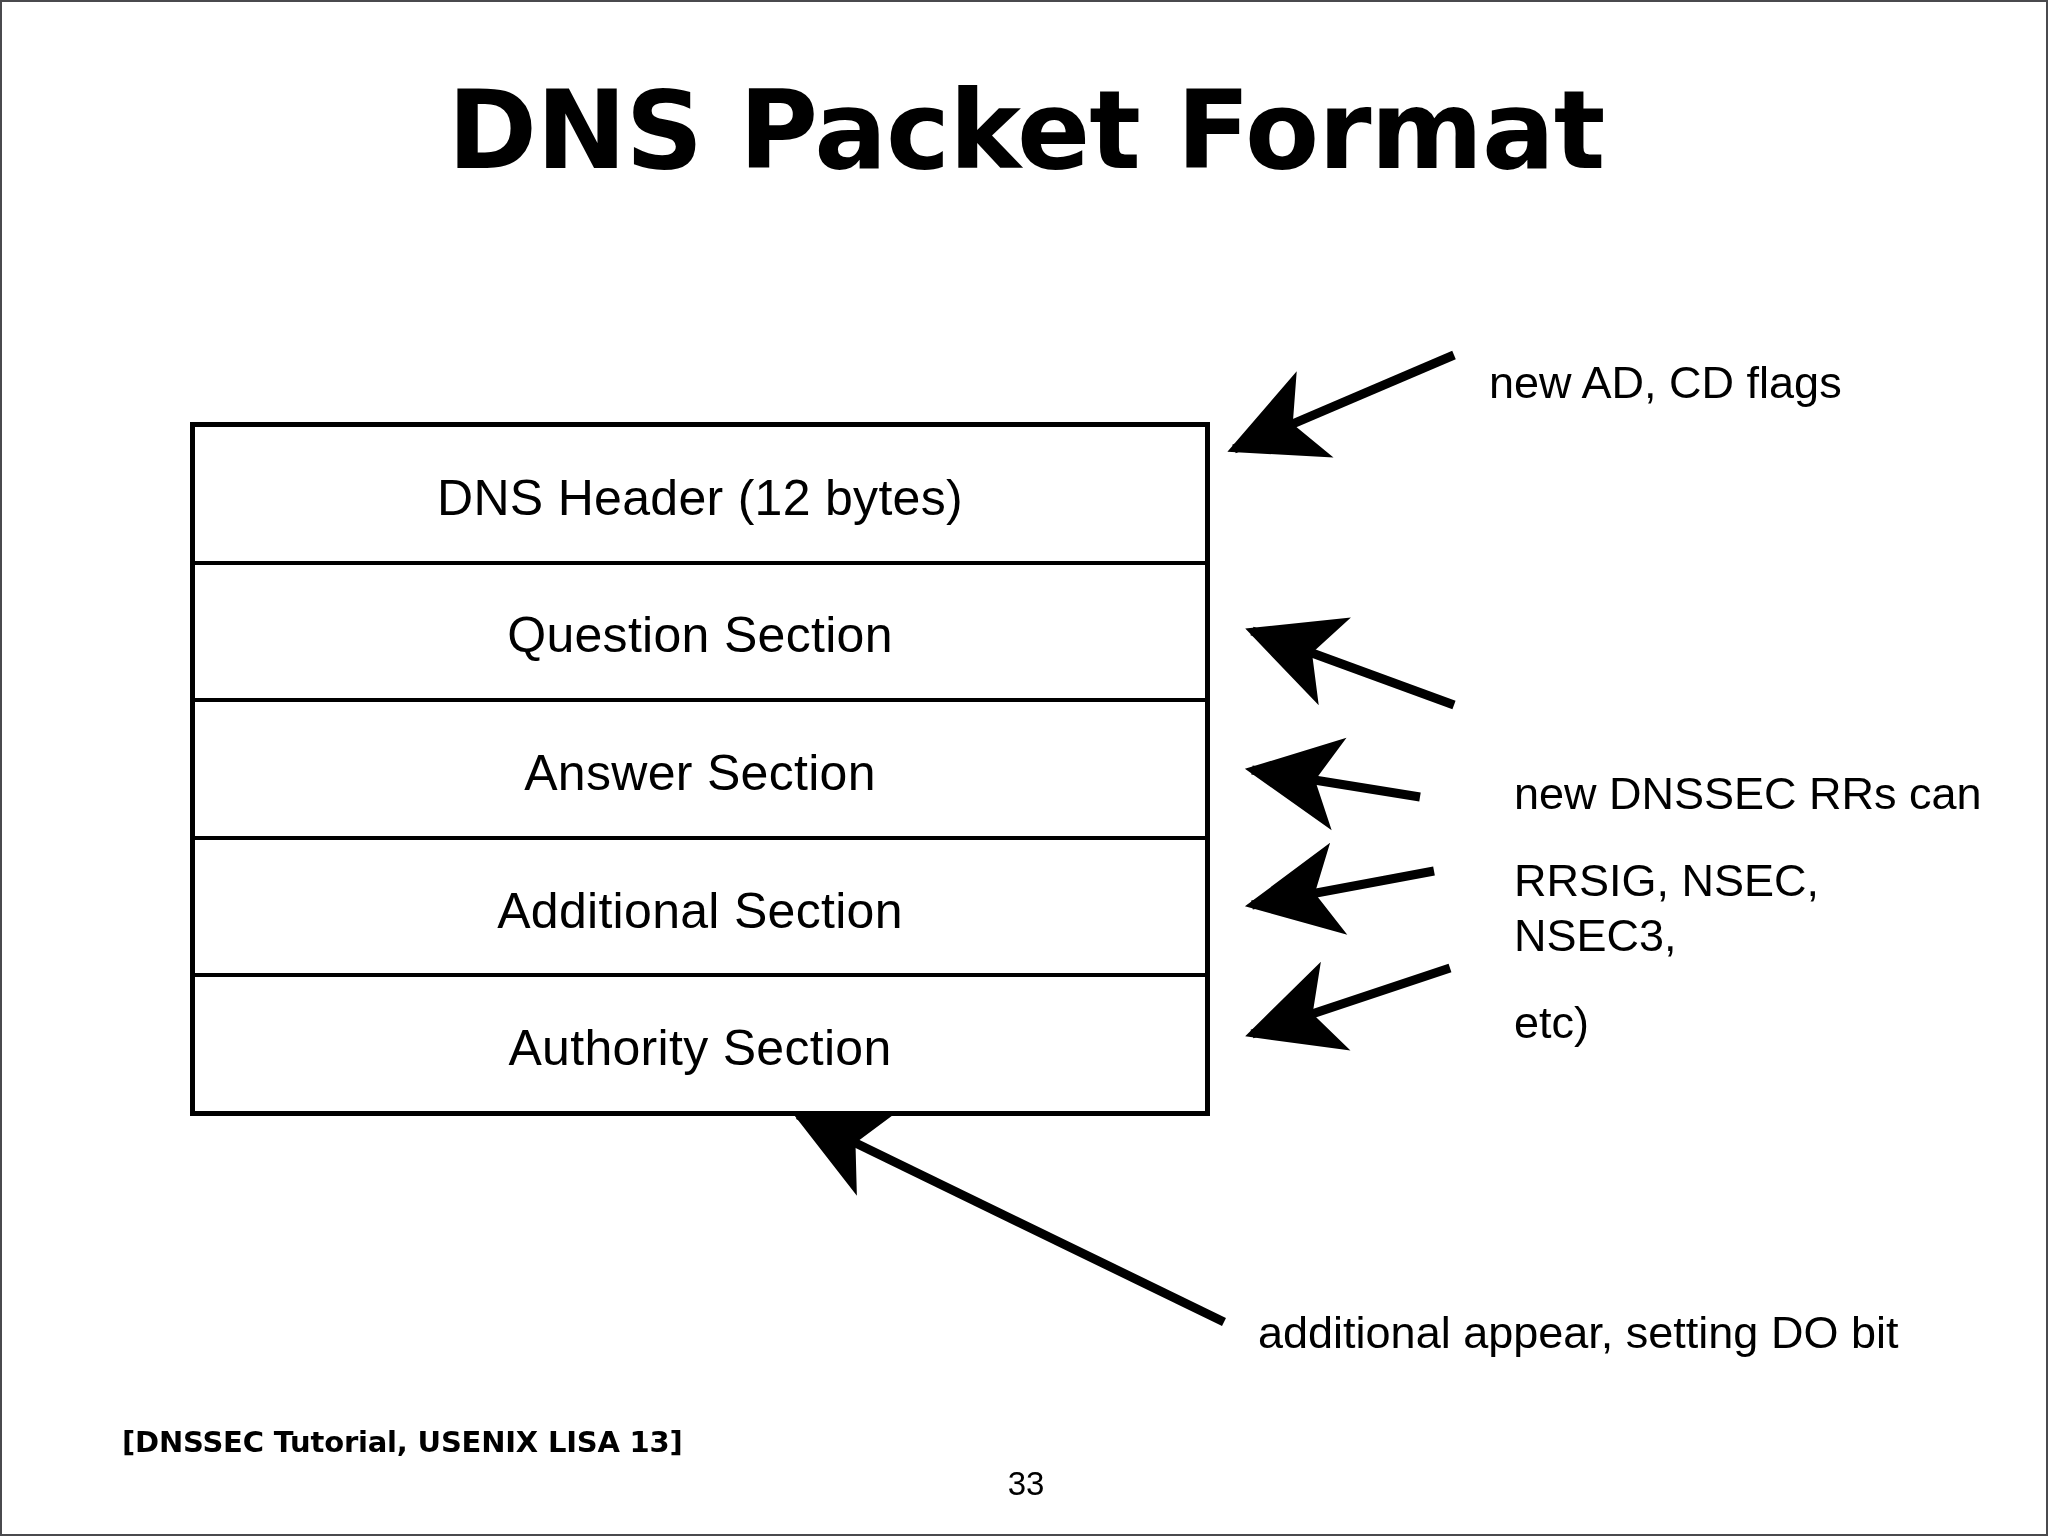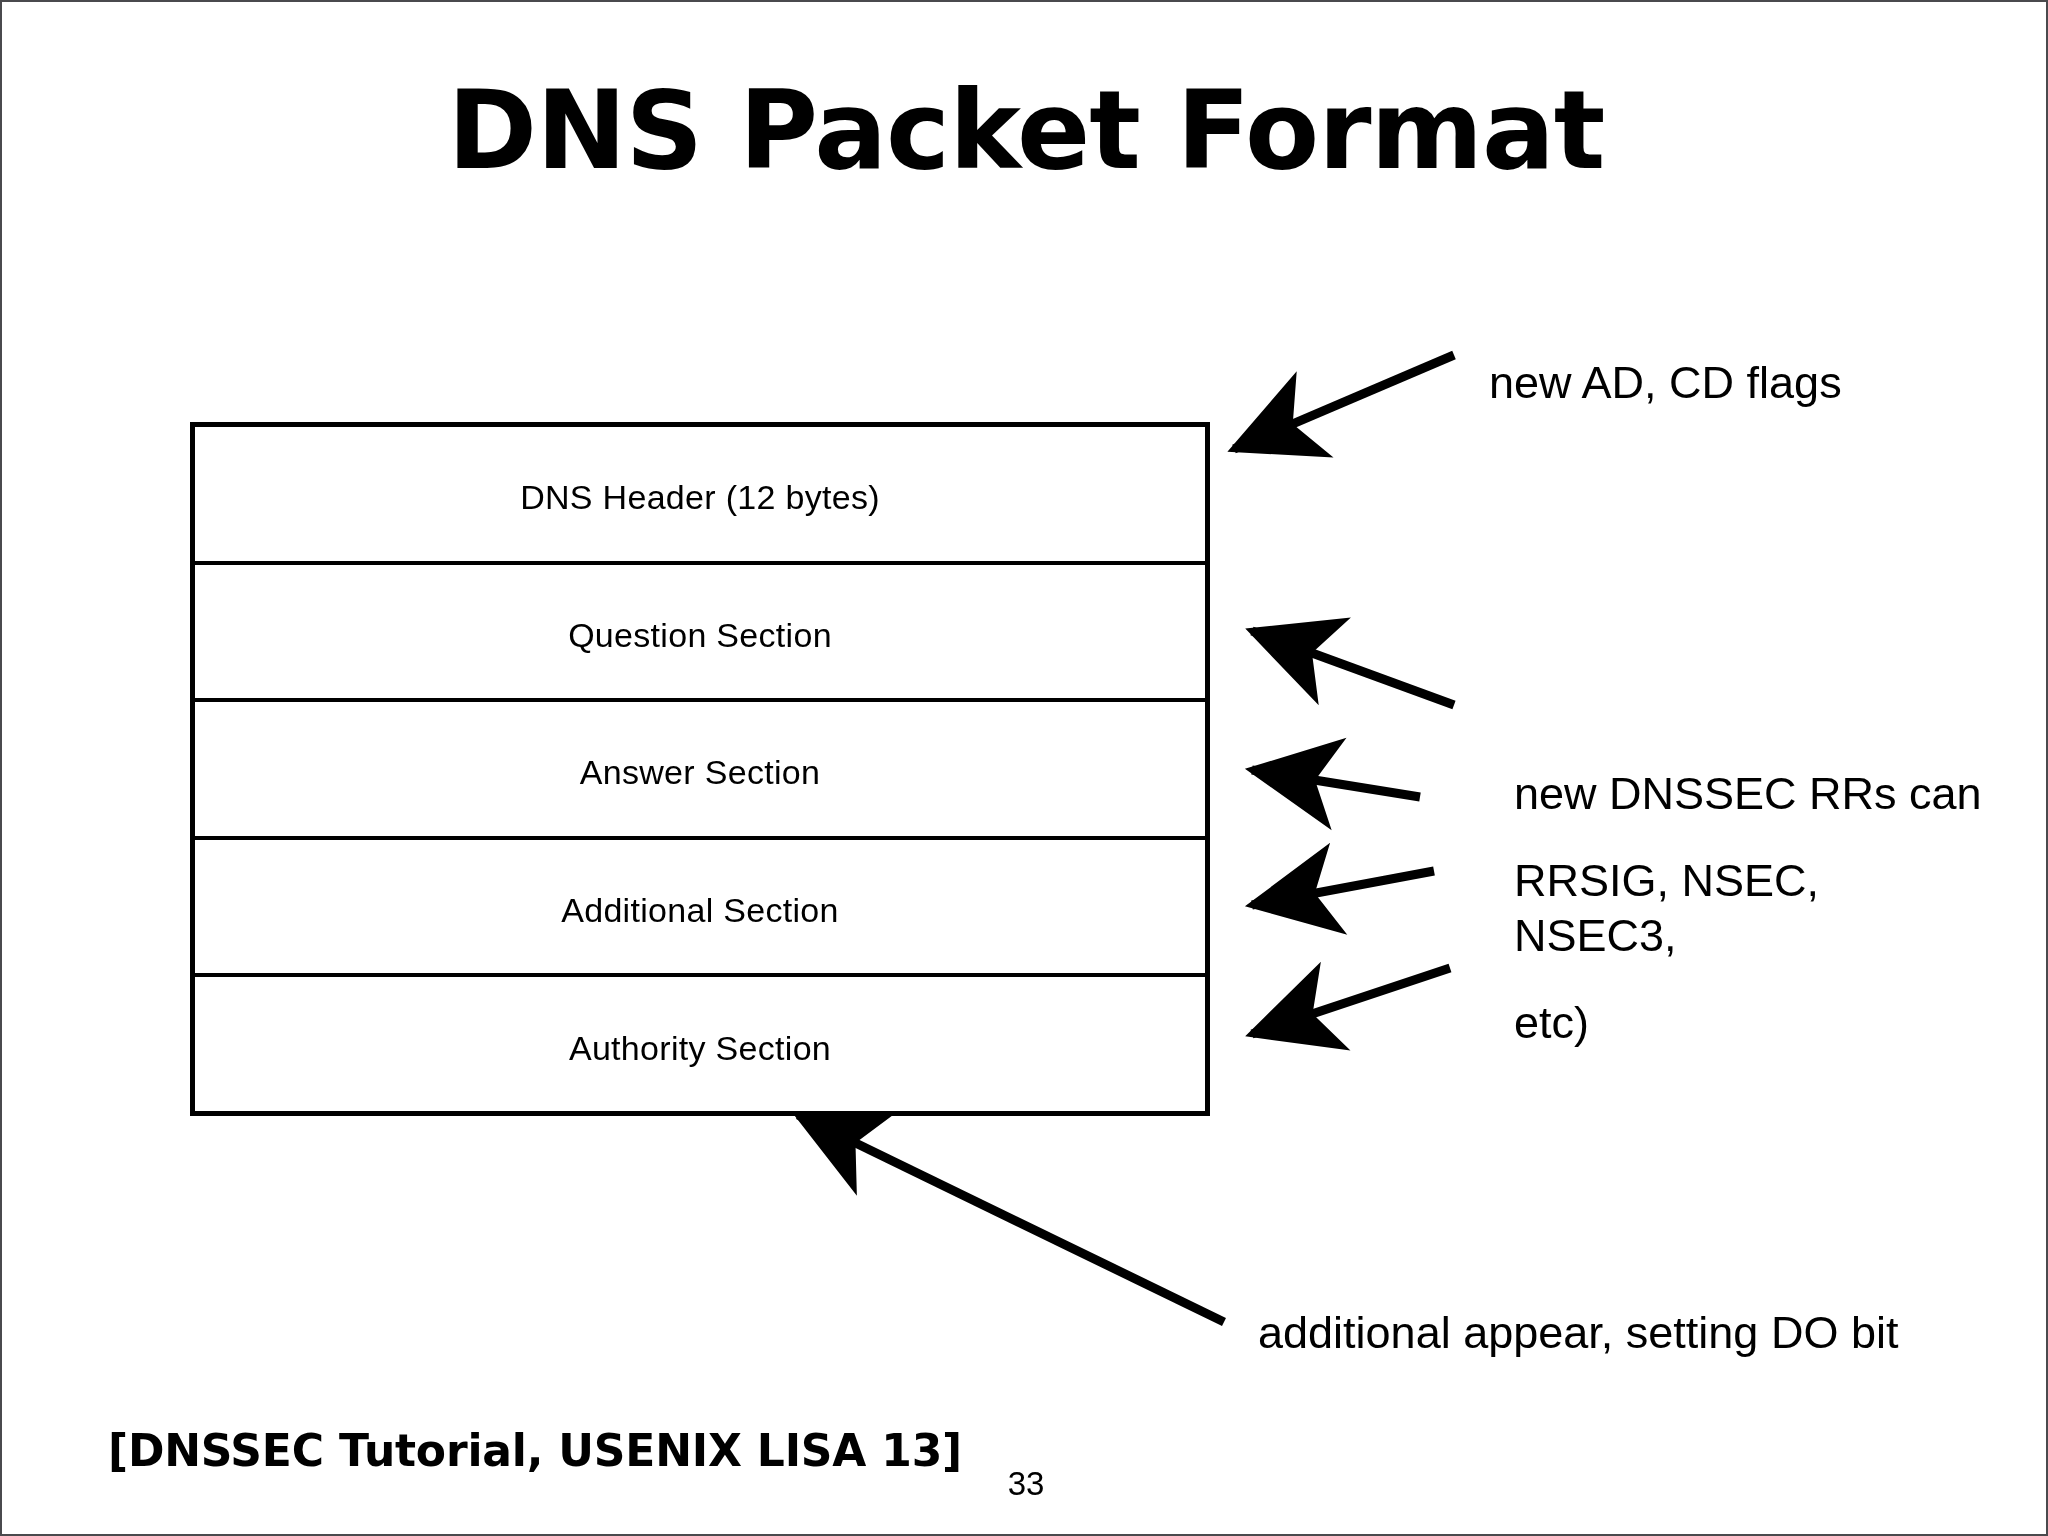--- a/index.html
+++ b/index.html
@@ -52,21 +52,21 @@
     flex: 1 1 0;
     display: flex;
     align-items: center;
     justify-content: center;
     border-bottom: 4px solid #000000;
     box-sizing: border-box;
   }
   .packet-row:last-child { border-bottom: none; }
   .packet-row-label {
     font-family: "Liberation Sans", sans-serif;
-    font-size: 34px;
+    font-size: 50px;
     font-weight: 400;
     letter-spacing: 0.3px;
     color: #000000;
     white-space: nowrap;
     margin-top: 8px;
   }
 
   
   .callout {
     position: absolute;
@@ -98,25 +98,25 @@
     position: absolute;
     left: 0; top: 0;
     width: 2048px;
     height: 1536px;
     pointer-events: none;
   }
 
   
   #citation {
     position: absolute;
-    left: 106px;
+    left: 120px;
     top: 1423px;
     font-family: "DejaVu Sans", sans-serif;
     font-weight: bold;
-    font-size: 44px;
+    font-size: 29px;
     letter-spacing: -0.2px;
     color: #000000;
     white-space: nowrap;
   }
   #page-number {
     position: absolute;
     left: 0;
     top: 1463px;
     width: 2048px;
     text-align: center;

